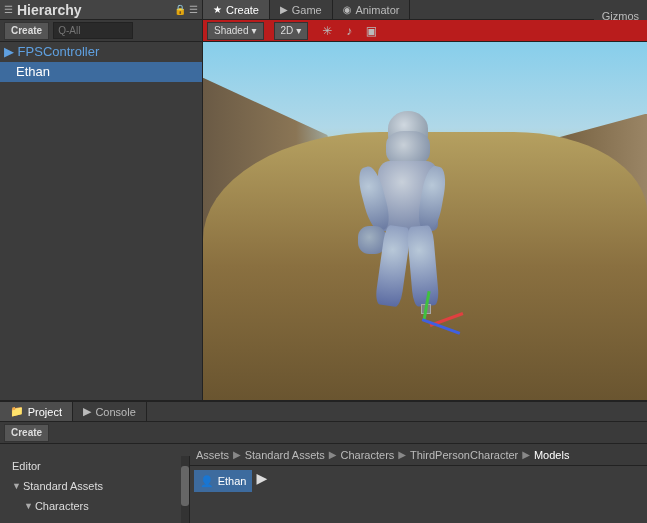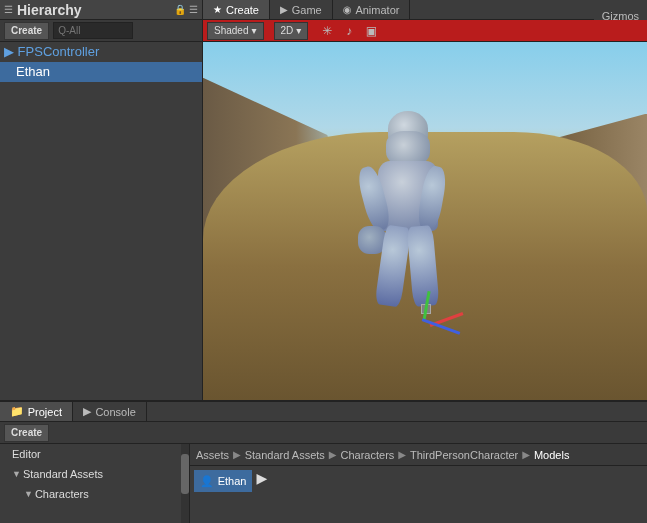--- a/index.html
+++ b/index.html
@@ -419,20 +419,21 @@
       display: flex;
       flex: 1;
       overflow: hidden;
     }
 
     .project-tree {
       width: 190px;
       min-width: 190px;
       border-right: 1px solid #222;
       overflow-y: auto;
+      margin-top: 12px;
     }
 
     .project-item {
       padding: 1px 4px;
       cursor: pointer;
       color: #ddd;
       font-size: 11px;
       line-height: 18px;
       display: flex;
       align-items: center;

